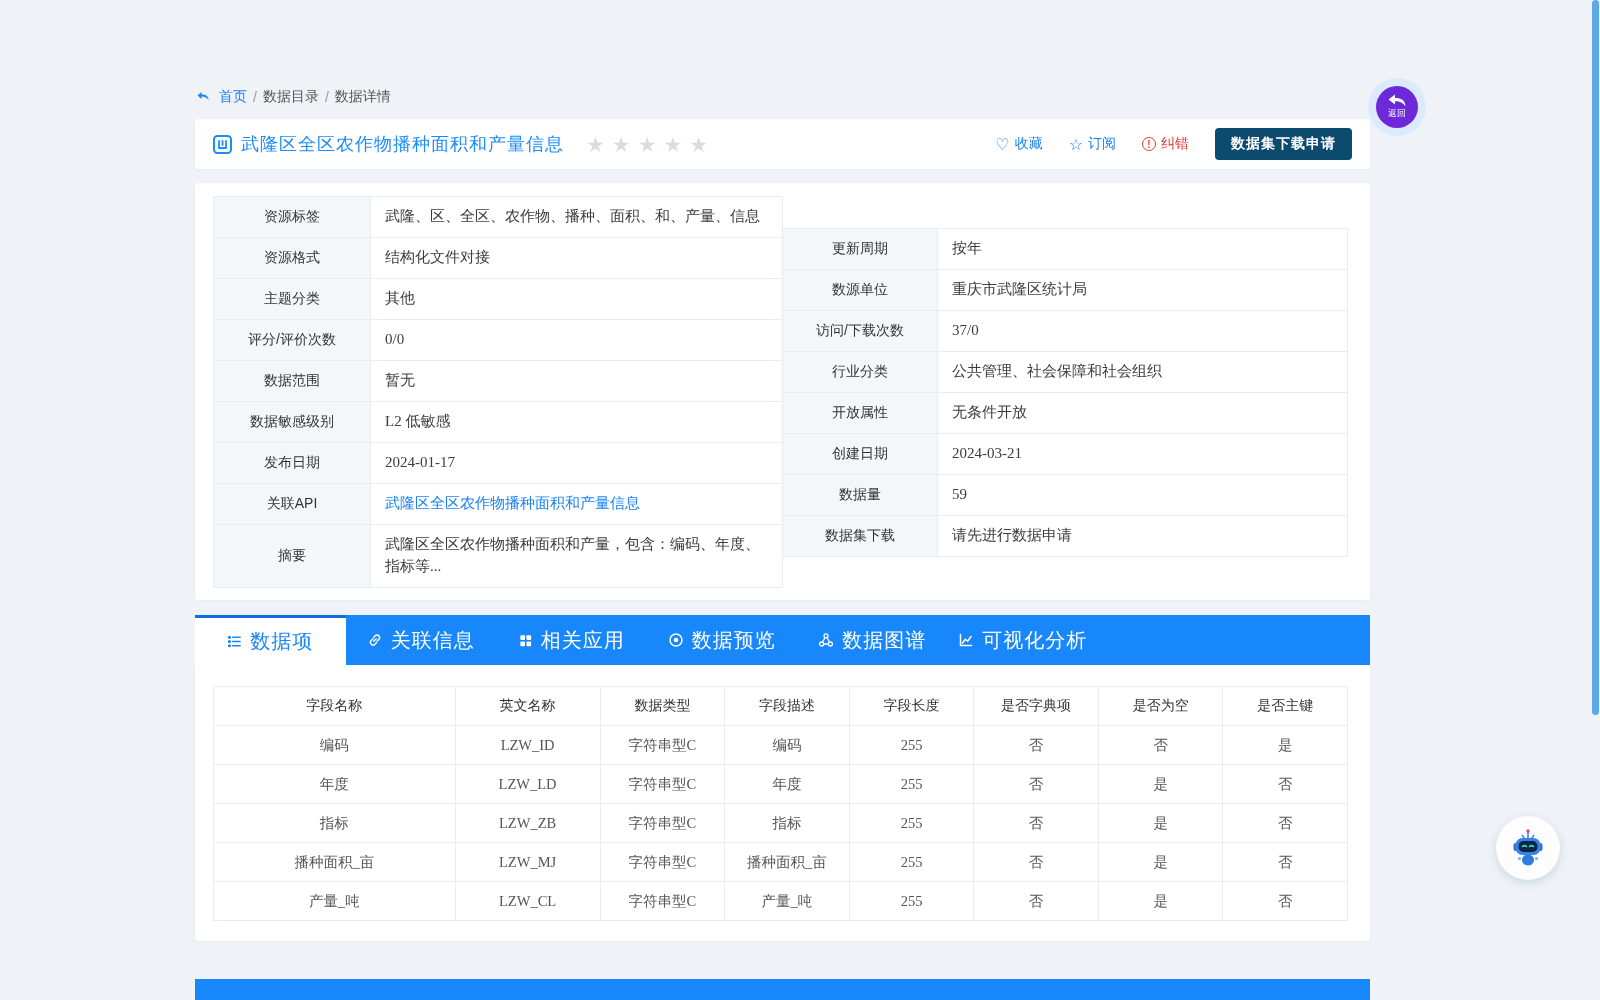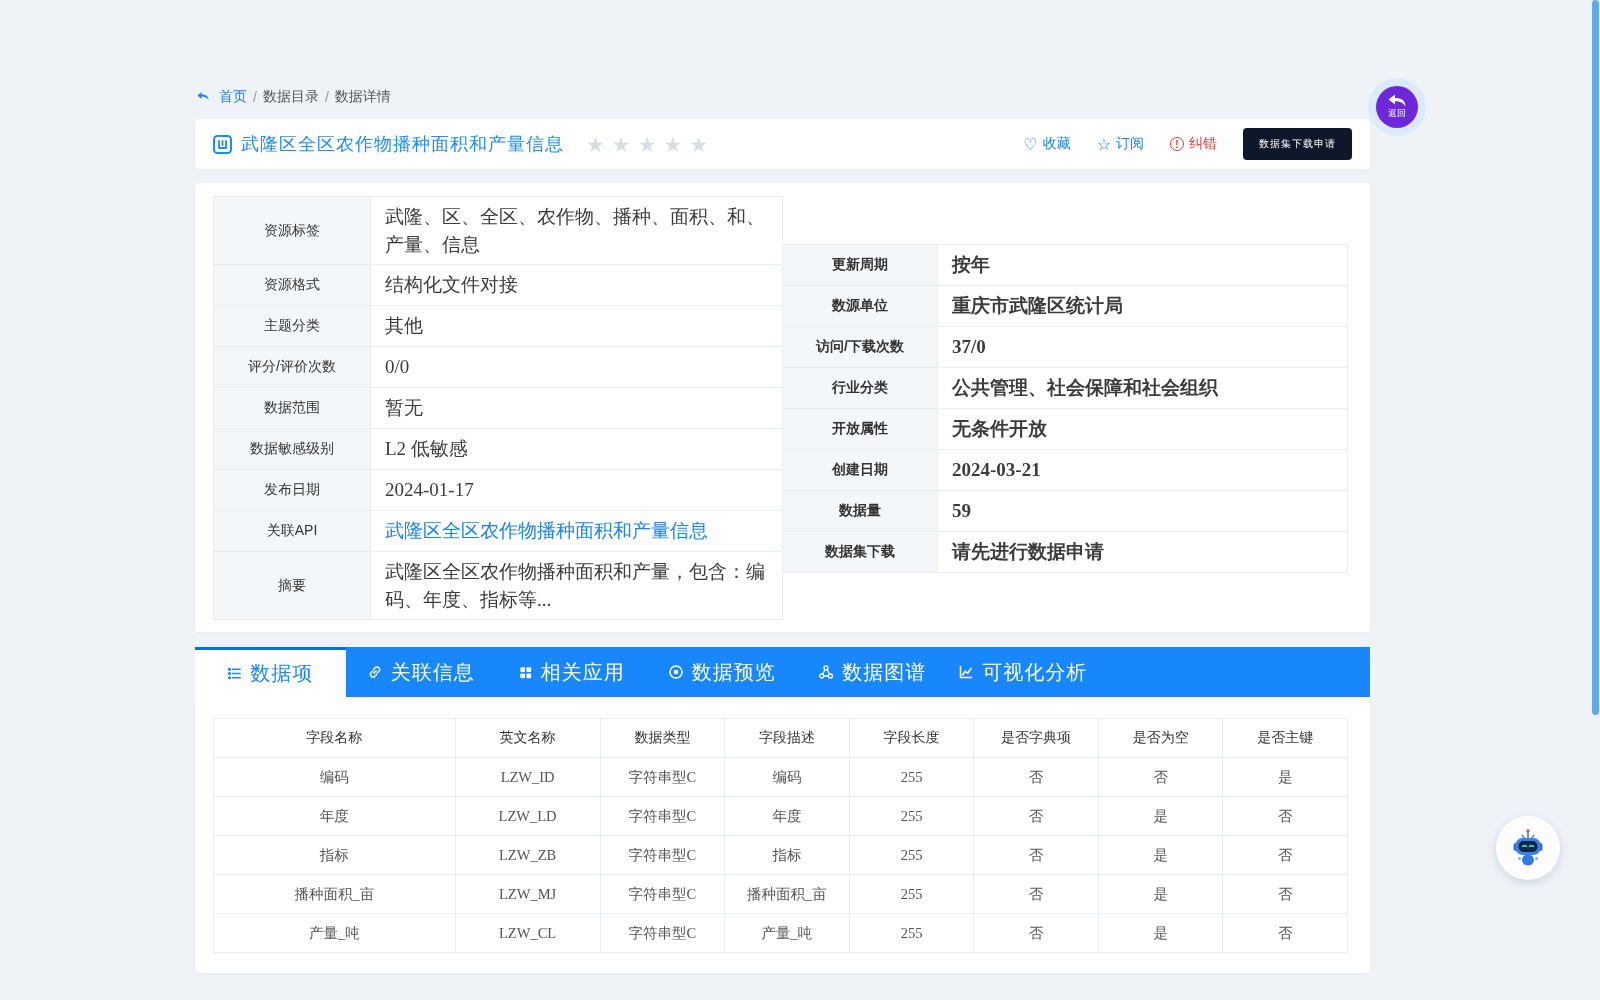--- a/index.html
+++ b/index.html
@@ -25,32 +25,32 @@
   .title-card { margin-top:13px; height:50px; display:flex; align-items:center; padding:0 18px; }
   .t-ic { width:19px; height:19px; margin-right:9px; flex:0 0 auto; }
   .title-link { color:#1d8cf8; font-size:18px; letter-spacing:1px; text-decoration:none; cursor:pointer; }
   .stars { margin-left:22px; color:#d9dce1; font-size:21px; letter-spacing:7px; cursor:pointer; line-height:1; }
   .t-actions { margin-left:auto; display:flex; align-items:center; gap:26px; }
   .act { display:inline-flex; align-items:center; gap:5px; font-size:14px; cursor:pointer; background:none; border:none; font-family:inherit; }
   .act.blue { color:#1a82f7; }
   .act.red { color:#e23b3b; }
   .act .hrt { font-size:16px; }
   .err-ic { width:14px; height:14px; border:1px solid #e23b3b; border-radius:50%; display:inline-flex; align-items:center; justify-content:center; font-size:10px; font-weight:bold; color:#e23b3b; }
-  .dl-btn { background:#0f172a; color:#fff; border:none; border-radius:4px; height:32px; padding:0 16px; font-size:10px; cursor:pointer; font-family:inherit; letter-spacing:1px; }
+  .dl-btn { background:#0c4a6e; color:#fff; border:none; border-radius:4px; height:32px; padding:0 16px; font-size:14px; cursor:pointer; font-family:inherit; letter-spacing:1px;font-weight:bold; }
 
   
   .detail-card { margin-top:14px; padding:13px 22px 12px 18px; }
   .detail-wrap { display:flex; align-items:center; }
   .dtable { border-top:1px solid #e9ecf0; border-left:1px solid #e9ecf0; }
   .dtable.left { width:570px; }
-  .dtable.right { width:565px; border-left:none;font-weight:bold; }
+  .dtable.right { width:565px; border-left:none; }
   .drow { display:flex; border-bottom:1px solid #e9ecf0; min-height:41px; }
   .dlabel { background:#f4f7fa; width:157px; flex:0 0 auto; display:flex; align-items:center; justify-content:center; text-align:center; padding:4px 8px; color:#333; border-right:1px solid #e9ecf0; }
   .dtable.right .dlabel { width:155px; }
-  .dvalue { flex:1; display:flex; align-items:center; padding:6px 14px; color:#3c3c3c; border-right:1px solid #e9ecf0; font-family:"Liberation Serif", serif; font-size:19px; line-height:1.45; }
+  .dvalue { flex:1; display:flex; align-items:center; padding:6px 14px; color:#3c3c3c; border-right:1px solid #e9ecf0; font-family:"Liberation Serif", serif; font-size:15px; line-height:1.45; }
   .dvalue.link { color:#1a82f7; cursor:pointer; }
   .drow.tall { min-height:63px; }
 
   
   .tabbar { margin-top:15px; background:#1787fb; height:50px; display:flex; }
   .tab { width:150.5px; height:50px; display:flex; align-items:center; justify-content:center; gap:8px; color:#fff; font-size:20px; cursor:pointer; letter-spacing:1px; }
   .tab svg { display:block; }
   .tab.active { background:#fff; color:#1787fb; border-top:3px solid #0e6fdc; height:50px; }
 
   

